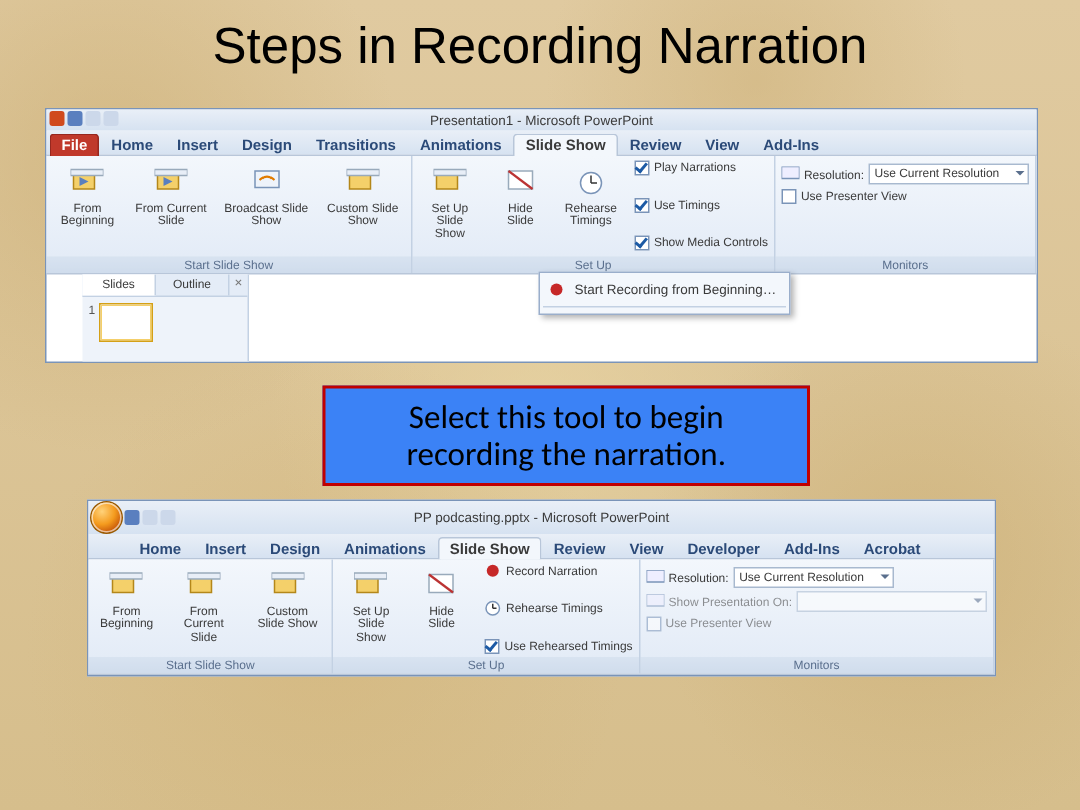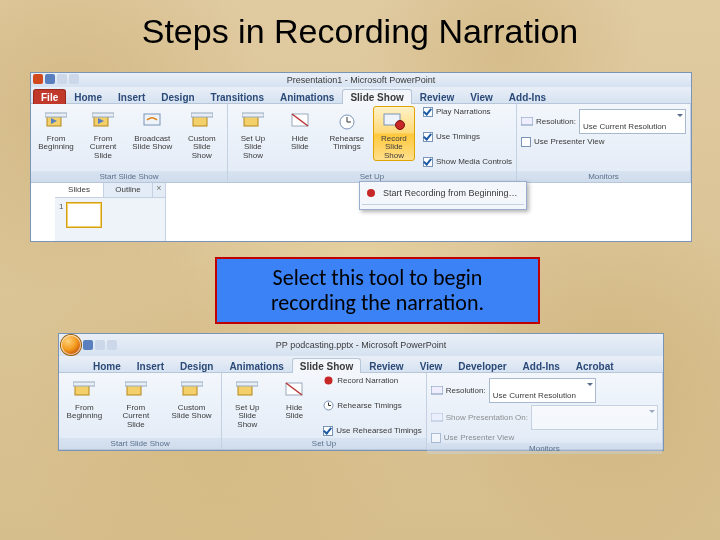--- a/index.html
+++ b/index.html
@@ -69,21 +69,21 @@
     background:linear-gradient(#fff2c8,#ffd978 48%,#ffc83d 52%,#ffdf8a);
     border-color:#e0a300;
   }
   .ico{width:24px;height:24px;display:flex;align-items:center;justify-content:center}
   .smallcol{display:flex;flex-direction:column;gap:14px;font-size:8px;line-height:11px}
   .smallrow{display:flex;align-items:center;gap:3px;white-space:nowrap}
   .chk{width:8px;height:8px;border:1px solid #7a94b8;background:#fff;position:relative;flex:none}
   .chk.on::after{content:"";position:absolute;left:1px;top:-1px;width:3px;height:6px;border:solid #1c5aa5;border-width:0 2px 2px 0;transform:rotate(40deg)}
   .dd{
     height:12px;border:1px solid #a8b9cf;background:#fff;font-size:8px;
-    padding:11px 12px 0 3px;line-height:12px;position:relative;min-width:90px;
+    padding:0 12px 0 3px;line-height:12px;position:relative;min-width:90px;
   }
   .dd::after{content:"";position:absolute;right:2px;top:4px;border:3px solid transparent;border-top-color:#5a6f8d}
 
   
   .menu{
     position:absolute;background:#f3f7fc;border:1px solid #9aaecb;
     box-shadow:2px 2px 4px rgba(0,0,0,.3);font-size:9px;padding:2px;
   }
   .menu .mi{display:flex;align-items:center;gap:5px;padding:2px 6px 2px 2px;white-space:nowrap}
   .menu .mi .mico{width:14px;height:14px;display:flex;align-items:center;justify-content:center}
@@ -219,29 +219,20 @@
         </div>
         <div class="btn-big">
           <div class="ico">
             <svg width="20" height="20">
                 <circle cx="10" cy="11" r="7" fill="#fff" stroke="#7a94b8"></circle>
                 <line x1="10" y1="11" x2="10" y2="6" stroke="#333"></line>
                 <line x1="10" y1="11" x2="14" y2="11" stroke="#333"></line>
               </svg>
           </div>
           <span>Rehearse Timings</span>
-        </div>
-        <div class="btn-big sel">
-          <div class="ico">
-            <svg width="22" height="20">
-                <rect x="1" y="3" width="16" height="11" fill="#eef3fa" stroke="#7a94b8"></rect>
-                <circle cx="17" cy="14" r="4.5" fill="#c62828" stroke="#7a1010"></circle>
-              </svg>
-          </div>
-          <span>Record Slide Show</span>
         </div>
         <div class="smallcol" style="margin-left:3px">
           <div class="smallrow">
               <div class="chk on"></div>
               <span>Play Narrations</span>
             </div>
           <div class="smallrow">
               <div class="chk on"></div>
               <span>Use Timings</span>
             </div>

